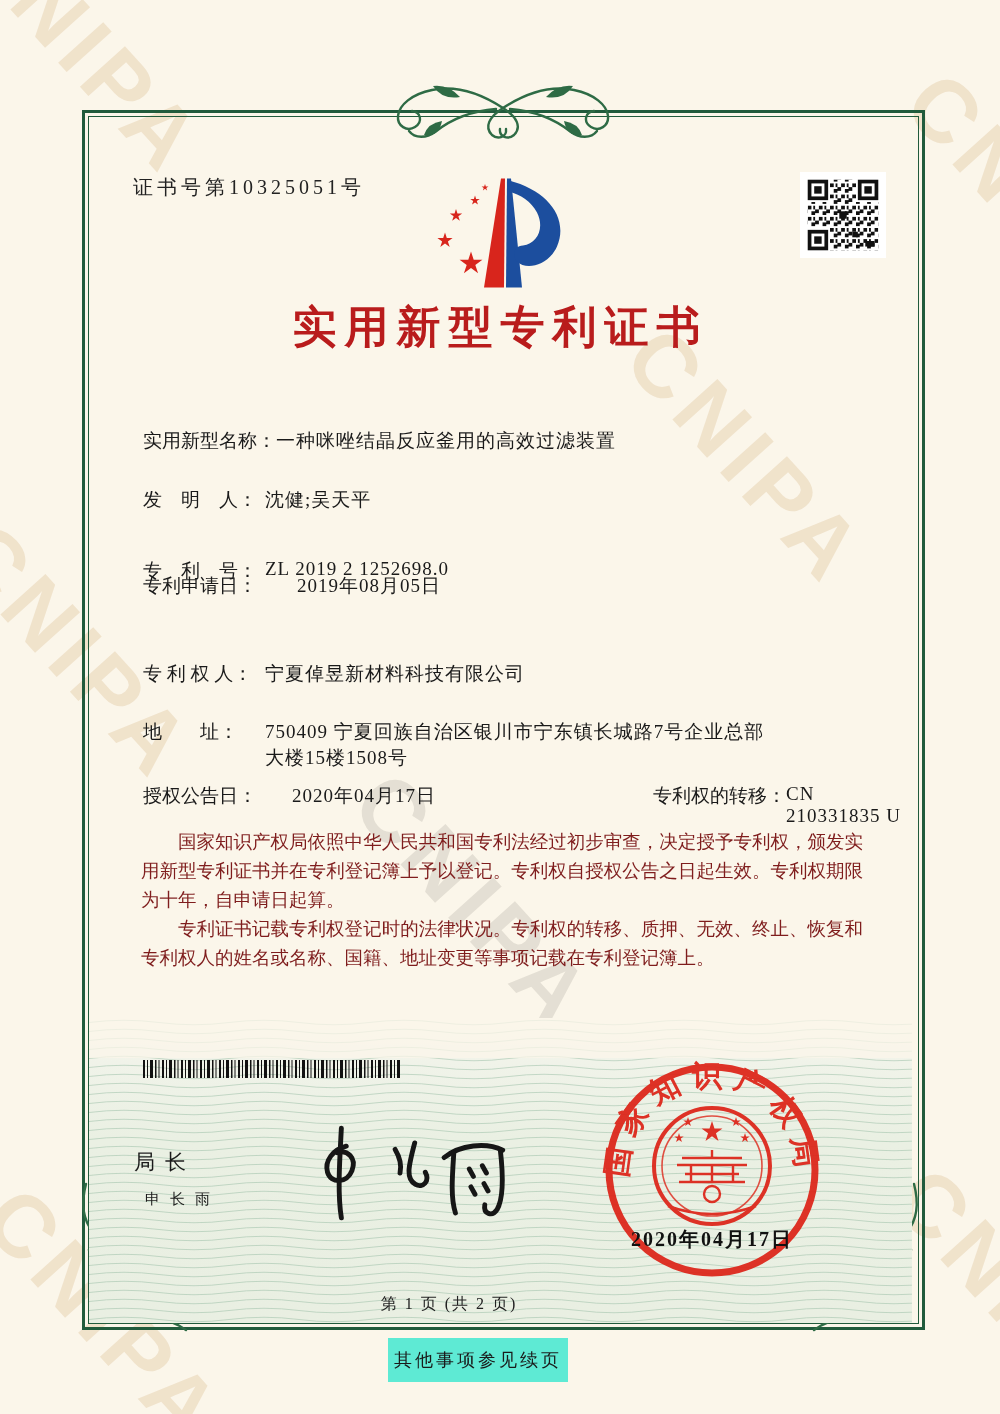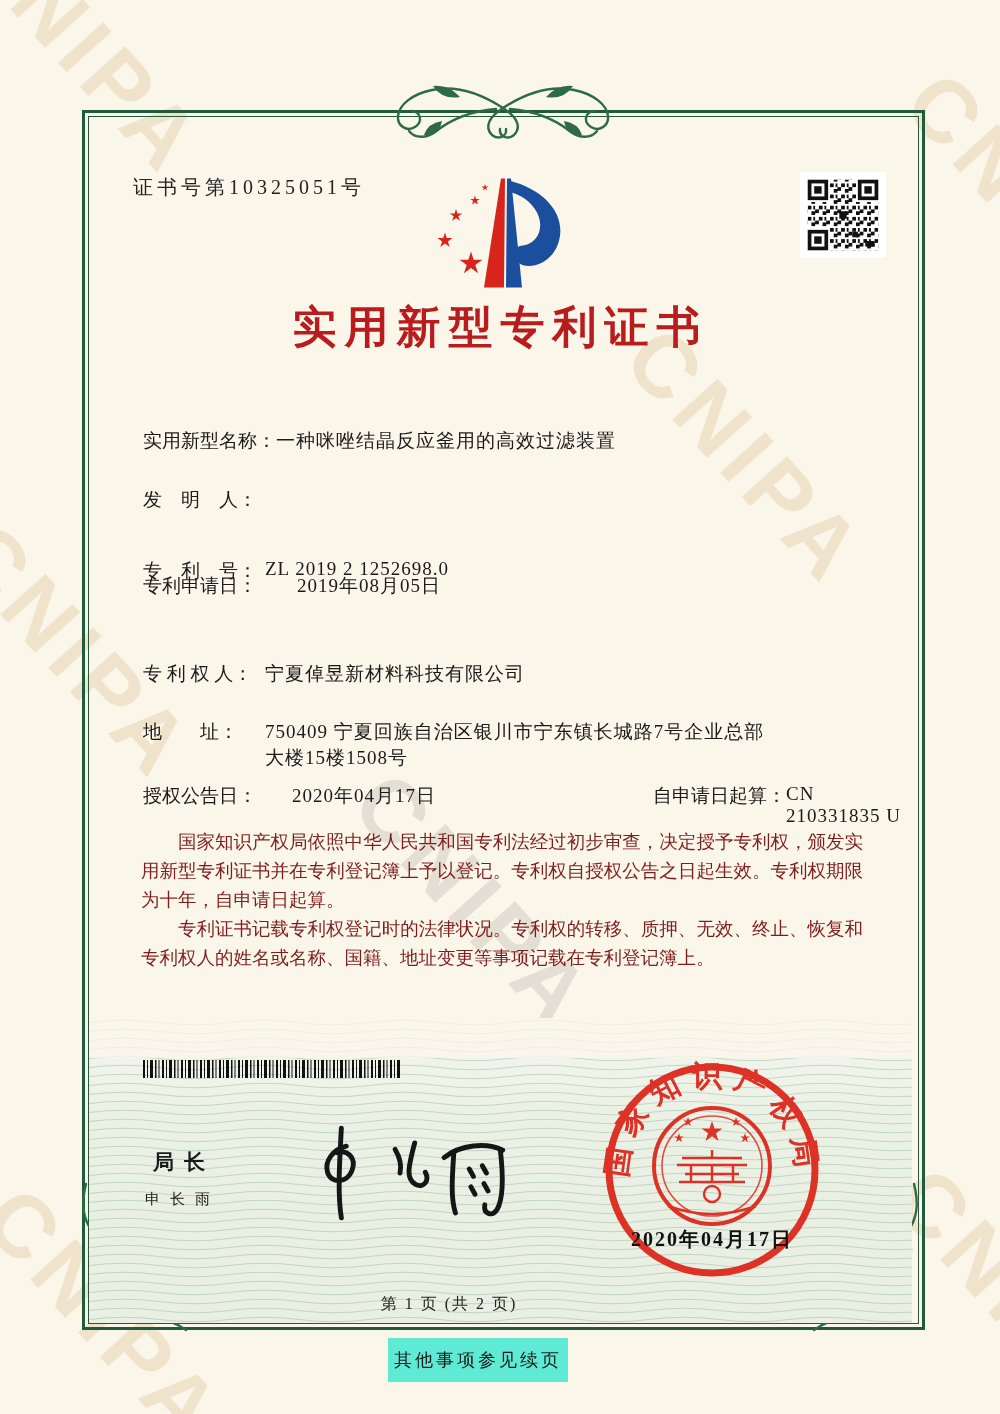--- a/index.html
+++ b/index.html
@@ -42,21 +42,21 @@
   
   .legal{position:absolute;left:141px;top:828px;width:722px;font-size:18.5px;line-height:29px;color:#7f1d1d;}
   .legal p{margin:0;text-indent:2em;text-align:justify;}
   
   .lower{
     position:absolute;left:89px;top:1018px;width:823px;height:305px;
     background:linear-gradient(#fbf6ea 0px,#f0f3e9 45px,#eaf0e3 120px,#e9efe2 100%);
   }
   .lower svg.waves{position:absolute;left:0;top:0;width:100%;height:100%;}
   .barcode{position:absolute;left:54px;top:42px;width:258px;height:18px;}
-  .director-label{position:absolute;left:64px;top:130px;font-size:21px;letter-spacing:10px;color:#1a1a1a;font-weight:bold;}
+  .director-label{position:absolute;left:45px;top:130px;font-size:21px;letter-spacing:10px;color:#1a1a1a;}
   .director-name{position:absolute;left:56px;top:172px;font-size:15px;letter-spacing:10px;color:#1a1a1a;}
   .sig{position:absolute;left:210px;top:95px;width:220px;height:125px;}
   .seal{position:absolute;left:503px;top:32px;width:240px;height:240px;}
   .seal-date{
     position:absolute;left:511px;top:208px;width:224px;text-align:center;
     font-size:20px;letter-spacing:2px;color:#111;font-weight:bold;
   }
   .page-indicator{position:absolute;left:240px;top:276px;width:240px;text-align:center;font-size:16px;letter-spacing:2px;color:#222;}
   
   .footer-note{
@@ -171,20 +171,21 @@
   </svg>
 
   <div class="title">实用新型专利证书</div>
 
   <div class="frow" style="top:428px;">
     <span class="flabel">实用新型名称：</span>
     <span class="fvalue">一种咪唑结晶反应釜用的高效过滤装置</span>
   </div>
   <div class="frow" style="top:487px;">
     <span class="flabel">发　明　人：</span>
+    <span class="fvalue">沈健;吴天平</span>
   </div>
   <div class="frow" style="top:545px;margin-top:13px;">
     <span class="flabel">专　利　号：</span>
     <span class="fvalue">ZL 2019 2 1252698.0</span>
   </div>
   <div class="frow" style="top:573px;gap:32px;">
     <span class="flabel">专利申请日：</span>
     <span class="fvalue">2019年08月05日</span>
   </div>
   <div class="frow" style="top:661px;">
@@ -195,21 +196,21 @@
     <span class="flabel">地　　址：</span>
     <span class="fvalue">
       <span style="display:block;">750409 宁夏回族自治区银川市宁东镇长城路7号企业总部</span>
       <span style="display:block;">大楼15楼1508号</span>
     </span>
   </div>
   <div class="frow" style="top:783px;gap:27px;">
     <span class="flabel">授权公告日：</span>
     <span class="fvalue" style="flex:0 0 225px;">2020年04月17日</span>
     <span class="grant-right">
-      <span class="flabel">自申请日起算：</span>
+      <span class="flabel">专利权的转移：</span>
       <span class="fvalue">CN 210331835 U</span>
     </span>
   </div>
 
   <div class="legal">
     <p>国家知识产权局依照中华人民共和国专利法经过初步审查，决定授予专利权，颁发实用新型专利证书并在专利登记簿上予以登记。专利权自授权公告之日起生效。专利权期限为十年，自申请日起算。</p>
     <p>专利证书记载专利权登记时的法律状况。专利权的转移、质押、无效、终止、恢复和专利权人的姓名或名称、国籍、地址变更等事项记载在专利登记簿上。</p>
   </div>
 
   <div class="lower">

